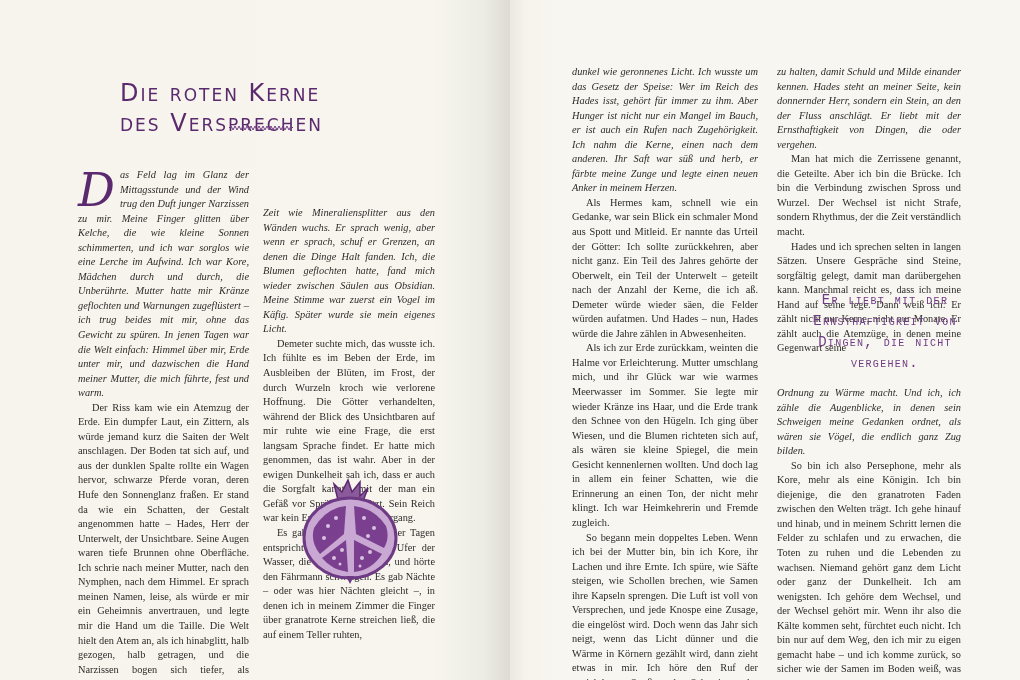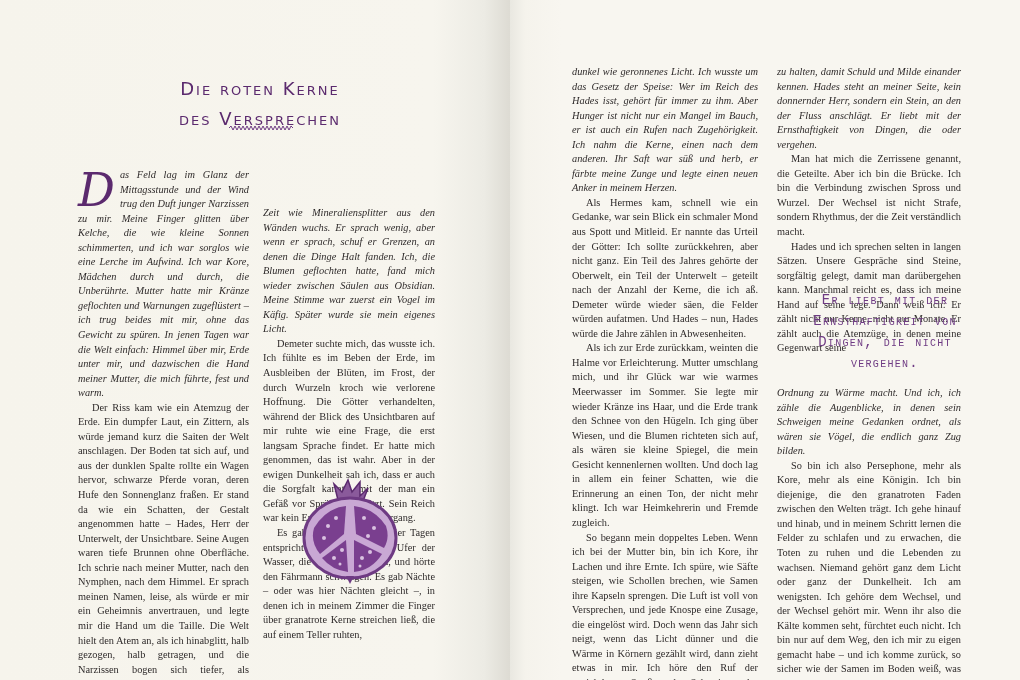--- a/index.html
+++ b/index.html
@@ -15,23 +15,23 @@
     background:#f7f5ee;
   }
   .page-left { left:0; width:510px;
     background: linear-gradient(to right, #f6f4ec 0%, #f7f5ee 85%, #ecebe4 95%, #dddbd3 100%);
   }
   .page-right { left:510px; width:510px;
     background: linear-gradient(to right, #e9e8e1 0%, #f5f3ec 3%, #f8f6f0 10%, #f8f6f0 100%);
   }
   .title {
     position:absolute; left:120px; top:62px; width:280px;
-    text-align:center; color:#5b2a6e;
+    text-align:left; color:#5b2a6e;
     font-family: "DejaVu Sans", sans-serif;
-    font-size:18px; letter-spacing:2px; line-height:30px;
+    font-size:24px; letter-spacing:2px; line-height:30px;
     font-variant: small-caps; font-weight:normal;
   }
   .title-line { display:block; }
   .ornament {
     position:absolute; left:229px; top:124px; width:64px; height:8px;
   }
   .col {
     position:absolute; font-size:10.35px; line-height:14.55px;
     text-align:justify; hyphens:auto; color:#2f2b2b;
   }

